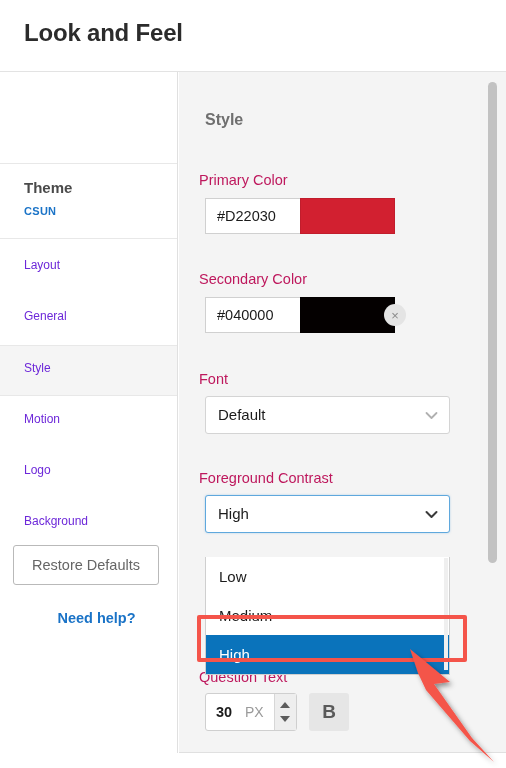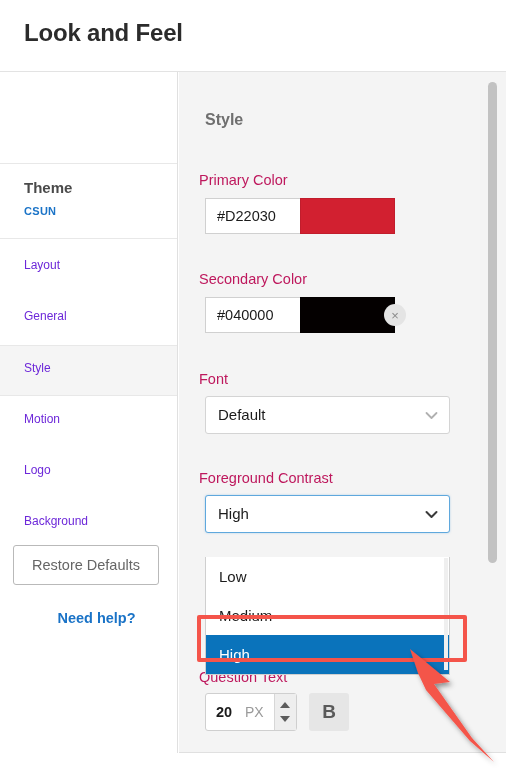--- a/index.html
+++ b/index.html
@@ -390,21 +390,21 @@
 
     <div class="dropdown" style="top:485px;">
       <div class="dd-option">Low</div>
       <div class="dd-option">Medium</div>
       <div class="dd-option highlighted">High</div>
       <div class="dd-scroll"></div>
     </div>
 
     <div class="field-label" style="top:597px;">Question Text</div>
     <div class="stepper" style="top:621px;">
-      <div class="stepper-num">20</div>
+      <div class="stepper-num">30</div>
       <div class="stepper-unit">PX</div>
       <div class="stepper-arrows">
         <div class="arrow-up"></div>
         <div class="arrow-down"></div>
       </div>
     </div>
     <button class="bold-btn" style="left:130px; top:621px;">B</button>
 
     <div class="panel-scrollbar-track"></div>
     <div class="panel-scrollbar-thumb"></div>

